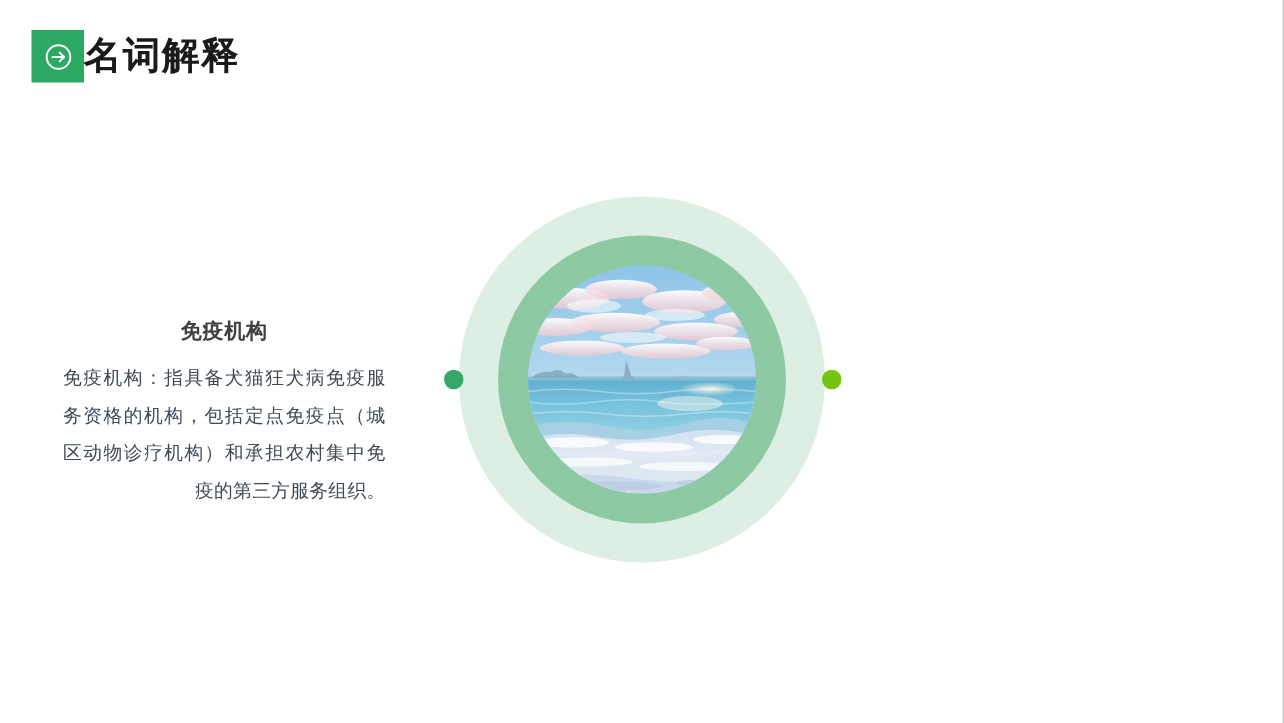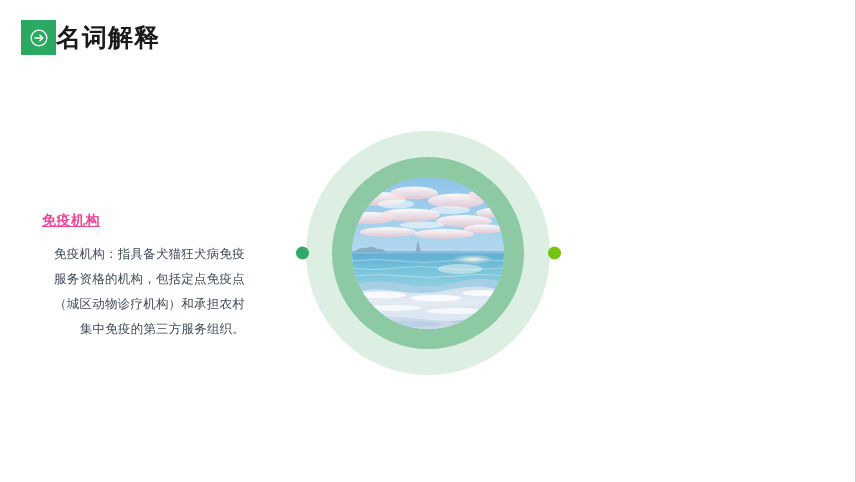--- a/index.html
+++ b/index.html
@@ -52,33 +52,32 @@
   
   .text-block {
     position: absolute;
     left: 42px;
     top: 212px;
     width: 215px;
   }
   .term-title {
     font-size: 14px;
     font-weight: bold;
-    color: #ec4899;
-    text-align: left;
+    color: #404040;
+    text-align: center;
     margin: 0 0 10px 0;
     letter-spacing: 0.5px;
-    text-decoration: underline;
   }
   .term-body {
     font-size: 12.5px;
     line-height: 2.0;
     color: #3F4A55;
     text-align: justify;
     text-align-last: right;
-    margin: 12px;
+    margin: 0;
     letter-spacing: 0.2px;
   }
 
   
   .graphic {
     position: absolute;
     left: 306px;
     top: 131px;
     width: 244px;
     height: 244px;

